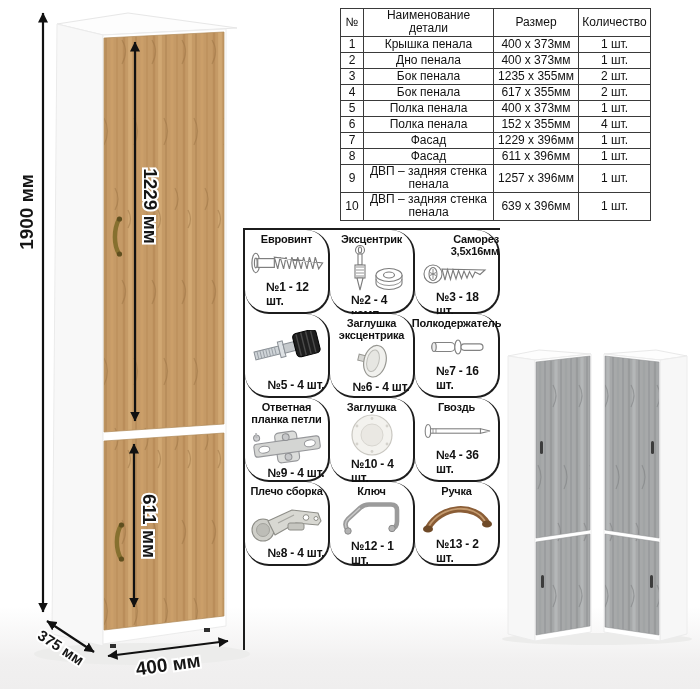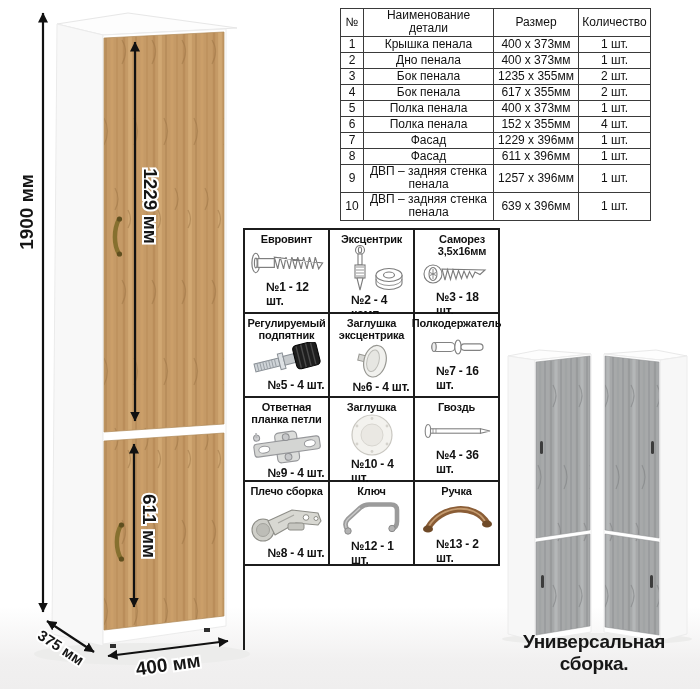--- a/index.html
+++ b/index.html
@@ -16,24 +16,24 @@
   .parts-table tbody tr{height:16px;}
   .parts-table tbody tr.tall{height:28px;}
   .parts-table td.cell-name{text-align:center;}
 
   
   .hw-grid{position:absolute;left:243px;top:228px;display:grid;
            grid-template-columns:repeat(3,85px);grid-template-rows:repeat(5,84px);
            border-top:2px solid #1c1c1c;border-left:2px solid #1c1c1c;background:transparent;}
   .hw-cell{border-right:2px solid #1c1c1c;border-bottom:2px solid #1c1c1c;background:#fff;
            display:flex;flex-direction:column;align-items:center;justify-content:space-between;
-           padding:3px 2px 4px;box-sizing:border-box;}
+           padding:3px 2px 4px;box-sizing:border-box;border-radius:24px;}
   .hw-name{font-weight:bold;font-size:11px;letter-spacing:-0.2px;text-align:center;
            line-height:1.12;margin:0 -3px;}
-  .hw-name.align-left{align-self:flex-start;text-align:center;margin-left:8px;}
+  .hw-name.align-left{align-self:flex-start;text-align:right;margin-left:8px;}
   .hw-icon{flex:1;display:flex;align-items:center;justify-content:center;width:100%;}
   .hw-count{font-weight:bold;font-size:12px;letter-spacing:-0.2px;padding-left:19px;}
 
   
   .caption{position:absolute;left:488px;top:631px;width:212px;text-align:center;
            font-weight:bold;font-size:19px;letter-spacing:-0.3px;color:#161616;}
 
   .abs{position:absolute;}
   .dim-label{font-weight:bold;fill:#161616;paint-order:stroke;stroke:#ffffff;stroke-width:4px;}
 </style>
@@ -219,21 +219,20 @@
             <ellipse cx="11" cy="16" rx="4" ry="6.5"></ellipse>
             <path d="M11,11 v10 M8,14.5 l6,3 M14,14.5 l-6,3" fill="none" stroke-width=".9"></path>
             <path d="M20,11 l3,11 l2.5,-10.5 l3,10 l2.5,-9.5 l3,9 l2.5,-8.5 l3,8 l2.5,-7.5 l3,7 l2.5,-6.5 l3,6 l2.5,-5.5 l5,2.5 l5,-4.5 z"></path>
           </g>
         </svg>
       </div>
       <div class="hw-count">№3 - 18 шт.</div>
     </div>
 
     <div class="hw-cell">
-      <div class="hw-name">Регулируемый подпятник</div>
       <div class="hw-icon">
         <svg width="76" height="36" viewBox="0 0 76 36">
           <g transform="rotate(-14 38 18)">
             <rect x="5" y="14" width="25" height="8" fill="#cfd4d8" stroke="#8a9096"></rect>
             <path d="M8,14 v8 M11,14 v8 M14,14 v8 M17,14 v8 M20,14 v8 M23,14 v8 M26,14 v8" stroke="#9aa0a6" stroke-width="1"></path>
             <rect x="30" y="10" width="5" height="16" fill="#dde1e4" stroke="#8a9096"></rect>
             <rect x="35" y="13.5" width="11" height="9" fill="#c6cacd" stroke="#8a9096"></rect>
             <rect x="46" y="6" width="24" height="24" rx="4" fill="#1e1e1e" stroke="#000"></rect>
             <path d="M50,7 v22 M55,6.5 v23 M60,6.5 v23 M65,7 v22" stroke="#4a4a4a" stroke-width="1.4"></path>
           </g>
@@ -395,15 +394,14 @@
       <polygon points="109,9 161,5 192,11 165,15" fill="#fdfdfd" stroke="#e9e9e9"></polygon>
       <polygon points="165,15 192,11 192,289 165,296" fill="#f7f7f7" stroke="#ececec"></polygon>
       <polygon points="109,9 165,15 165,296 109,287" fill="#ffffff" stroke="#ececec"></polygon>
       <polygon points="110,11 164,17 164,193 110,185" fill="url(#gwood)" stroke="#888a8c" stroke-width=".5"></polygon>
       <polygon points="110,189 164,197 164,290 110,282" fill="url(#gwood)" stroke="#888a8c" stroke-width=".5"></polygon>
       <rect x="156" y="96" width="3" height="13" rx="1.5" fill="#3c3c3c"></rect>
       <rect x="155" y="230" width="3" height="13" rx="1.5" fill="#3c3c3c"></rect>
     </g>
   </svg>
 
-  <div class="caption">Универсальная сборка.</div>
 
 </div>
 
 </body></html>

